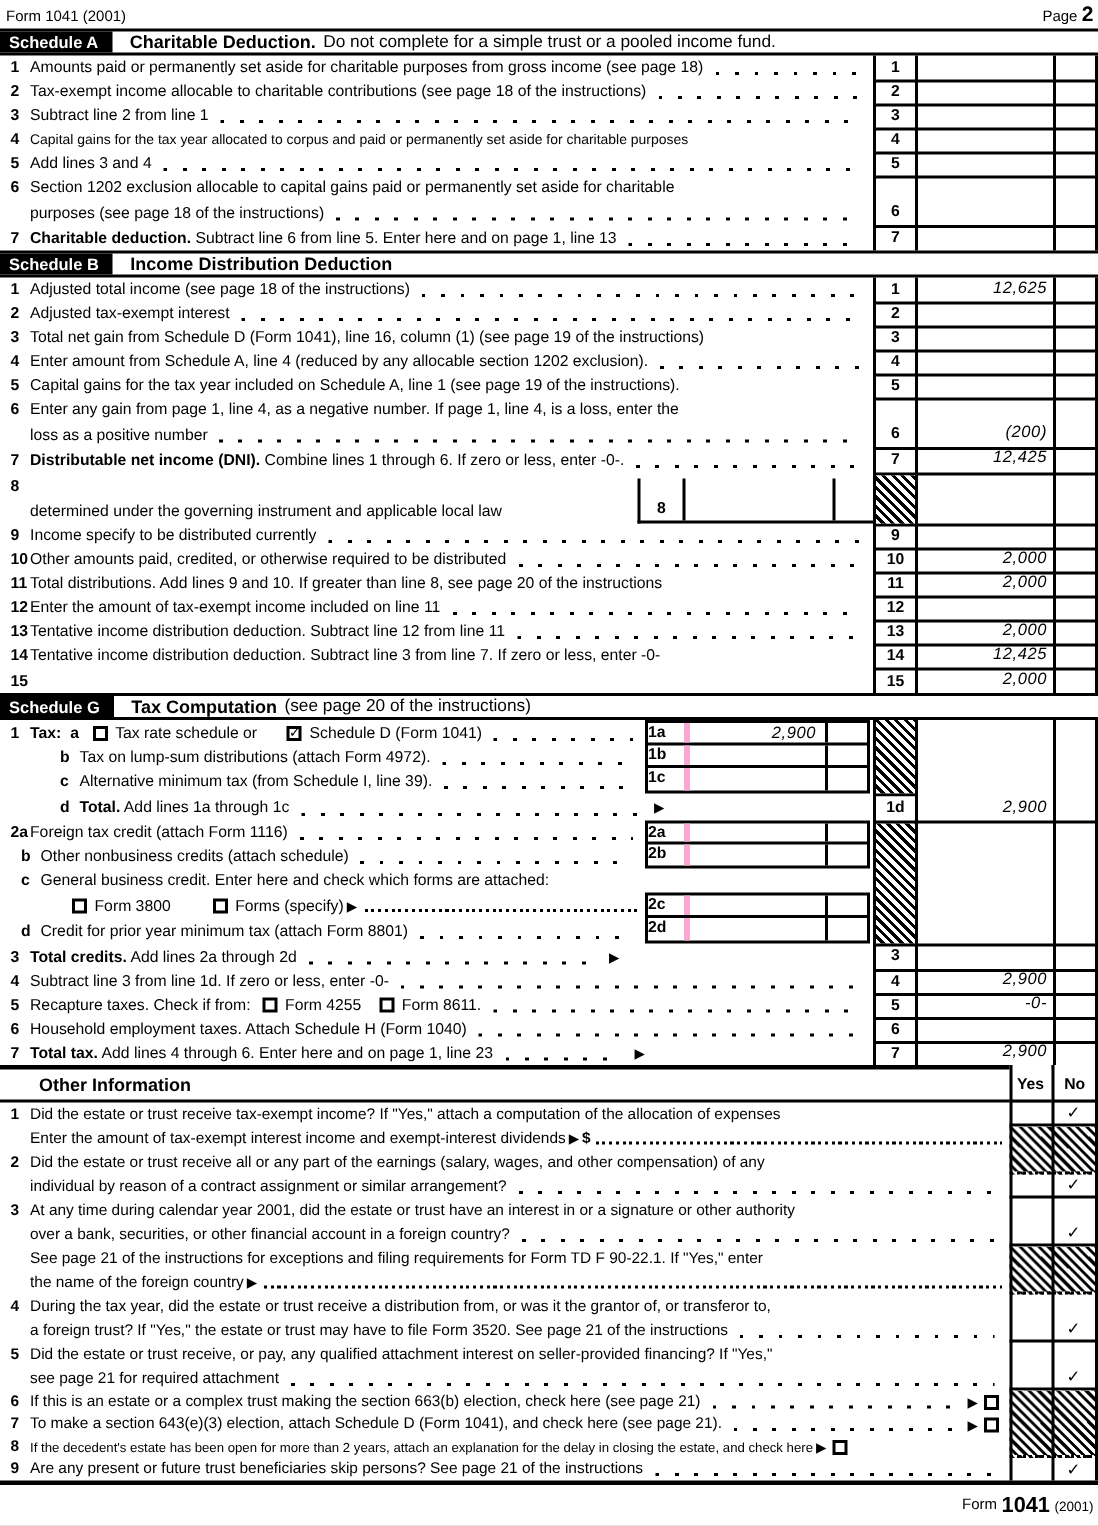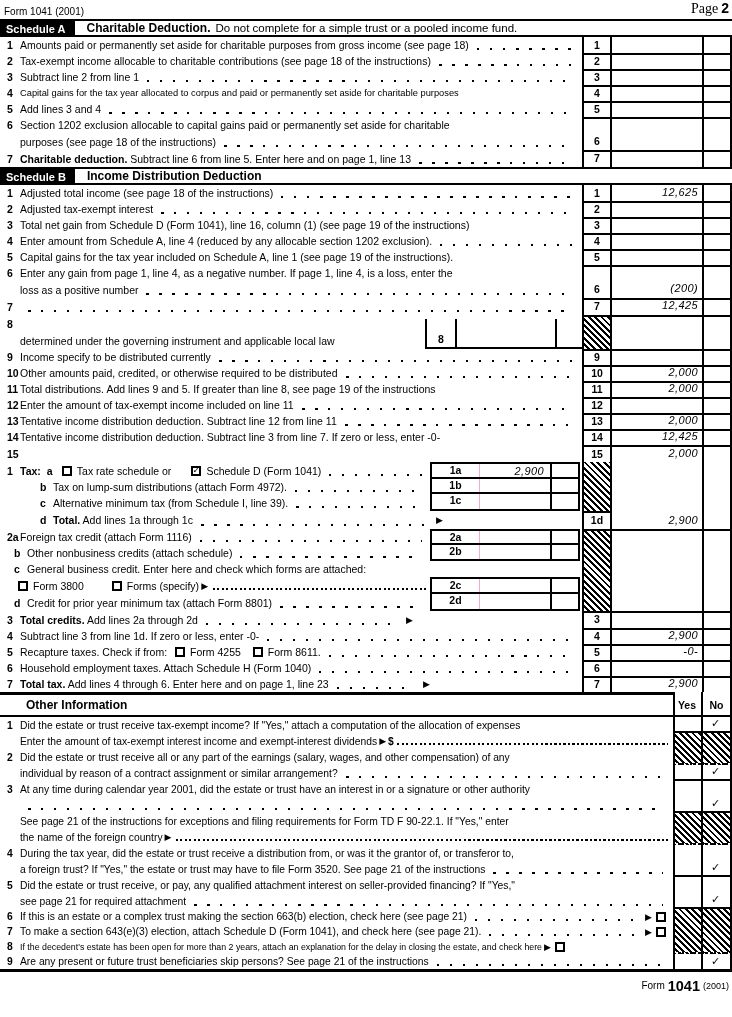--- a/index.html
+++ b/index.html
@@ -4,21 +4,21 @@
 <style>
   * { margin:0; padding:0; box-sizing:border-box; }
   body { background:#888; font-family:"Liberation Sans", sans-serif; color:#000; }
   .page { position:relative; width:732px; height:1017px; background:#fff; margin:0 auto;
           font-size:10.5px; overflow:hidden; }
 
   
   .hdr { height:19px; display:flex; justify-content:space-between; align-items:flex-end;
          padding:0 3px 2px 4px; }
   .hdr .fid { font-size:10px; }
-  .hdr .pgw { font-size:14px;font-family:Liberation Serif, serif; }
+  .hdr .pgw { font-size:10px; }
   .hdr .pgn { font-size:14px; font-weight:bold; }
 
   
   .band { height:18px; border-top:2px solid #000; border-bottom:2px solid #000;
           display:flex; align-items:stretch; }
   .band .tab { background:#000; color:#fff; font-weight:bold; font-size:11px;
                padding:1px 9px 0 6px; display:flex; align-items:center; }
   .band .ttl { font-weight:bold; font-size:12px; margin-left:12px; align-self:center; }
   .band .nte { font-size:11.5px; margin-left:5px; align-self:center; }
 
@@ -51,21 +51,21 @@
   .onb { position:absolute; left:2px; width:26px; height:15px; line-height:15px;
          text-align:center; font-weight:bold; }
   .ovv { position:absolute; left:30px; width:86px; height:14px; text-align:right; }
   .onh { position:absolute; left:2px; width:26px;
          background:repeating-linear-gradient(45deg,#fff 0 2.5px,#000 2.5px 4.5px); }
 
   
   .ibg { position:absolute; left:430px; width:150px; border:2px solid #000; background:#fff; }
   .ibr { display:flex; align-items:center; }
   .ibr.bb { border-bottom:2px solid #000; }
-  .ibn { width:48px; border-right:1px solid #f9a8d4; align-self:stretch; text-align:center;
+  .ibn { width:28px; border-right:4px solid #f9a8d4; align-self:stretch; 
          font-weight:bold; line-height:13px; flex:none; }
   .iba { flex:1; text-align:right; padding-right:6px; }
   .ibc { width:28px; border-left:2px solid #000; align-self:stretch; flex:none; }
 
   
   .b8 { position:absolute; left:425px; top:134px; width:157px; height:30px;
         border-left:2px solid #000; border-bottom:2px solid #000; display:flex; }
   .b8 .n8 { width:30px; border-right:2px solid #000; font-weight:bold; text-align:center;
             display:flex; align-items:flex-end; justify-content:center; padding-bottom:2px; }
   .b8 .a8 { flex:1; border-right:2px solid #000; }
@@ -208,20 +208,21 @@
         <span class="txt">Enter any gain from page 1, line 4, as a negative number. If page 1, line 4, is a loss, enter the</span>
       </div>
       <div class="row" style="height:17px">
         <span class="ln"></span>
         <span class="txt">loss as a positive number</span>
         <span class="ldr"></span>
       </div>
     </div>
     <div class="row" style="height:17px">
       <span class="ln">7</span>
+      <span class="txt"><b>Distributable net income (DNI).</b> <span>Combine lines 1 through 6. If zero or less, enter -0-.</span></span>
       <span class="ldr"></span>
     </div>
     <div style="height:34px">
       <div class="row" style="height:17px;width:425px">
         <span class="ln">8</span>
       </div>
       <div class="row" style="height:17px;width:425px">
         <span class="ln"></span>
         <span class="txt">determined under the governing instrument and applicable local law</span>
       </div>
@@ -231,21 +232,21 @@
       <span class="txt">Income specify to be distributed currently</span>
       <span class="ldr"></span>
     </div>
     <div class="row" style="height:16px">
       <span class="ln">10</span>
       <span class="txt">Other amounts paid, credited, or otherwise required to be distributed</span>
       <span class="ldr"></span>
     </div>
     <div class="row" style="height:16px">
       <span class="ln">11</span>
-      <span class="txt">Total distributions. Add lines 9 and 5. If greater than line 8, see page 19 of the instructions</span>
+      <span class="txt">Total distributions. Add lines 9 and 10. If greater than line 8, see page 20 of the instructions</span>
     </div>
     <div class="row" style="height:16px">
       <span class="ln">12</span>
       <span class="txt">Enter the amount of tax-exempt income included on line 11</span>
       <span class="ldr"></span>
     </div>
     <div class="row" style="height:16px">
       <span class="ln">13</span>
       <span class="txt">Tentative income distribution deduction. Subtract line 12 from line 11</span>
       <span class="ldr"></span>
@@ -302,20 +303,25 @@
       <div class="ovv v" style="top:229px">2,000</div>
       <div class="ovv v" style="top:245px">12,425</div>
       <div class="ovv v" style="top:262px">2,000</div>
       <i class="vl" style="left:0"></i>
       <i class="vl" style="left:28px"></i>
       <i class="vl" style="left:120px"></i>
       <i class="vl" style="left:148px"></i>
     </div>
   </div>
 
+  <div class="band">
+    <span class="tab">Schedule G</span>
+    <span class="ttl">Tax Computation</span>
+    <span class="nte">(see page 20 of the instructions)</span>
+  </div>
   <div class="sec g" style="height:230px">
     <div class="row w430" style="height:17px">
       <span class="ln">1</span>
       <b class="txt">Tax:</b>
       <span class="lt" style="margin-left:6px">a</span>
       <span class="cb"></span>
       <span class="txt">Tax rate schedule or</span>
       <span class="cb" style="margin-left:20px">
           <span>✓</span>
         </span>
@@ -346,21 +352,21 @@
     <div class="row w430" style="height:16px;padding-left:14px">
       <span class="lt">b</span>
       <span class="txt">Other nonbusiness credits (attach schedule)</span>
       <span class="ldr"></span>
     </div>
     <div style="height:33px">
       <div class="row w430" style="height:16px;padding-left:14px">
         <span class="lt">c</span>
         <span class="txt">General business credit. Enter here and check which forms are attached:</span>
       </div>
-      <div class="row w430" style="height:17px;padding-left:16px">
+      <div class="row w430" style="height:17px;padding-left:46px">
         <span class="cb"></span>
         <span class="txt">Form 3800</span>
         <span class="cb" style="margin-left:28px"></span>
         <span class="txt">Forms (specify)</span>
         <span class="ar">▶</span>
         <span class="l2"></span>
       </div>
     </div>
     <div class="row w430" style="height:17px;padding-left:14px">
       <span class="lt">d</span>
@@ -492,20 +498,21 @@
       <span class="ln"></span>
       <span class="txt">individual by reason of a contract assignment or similar arrangement?</span>
       <span class="ldr"></span>
     </div>
     <div class="oil">
       <span class="ln">3</span>
       <span class="txt">At any time during calendar year 2001, did the estate or trust have an interest in or a signature or other authority</span>
     </div>
     <div class="oil">
       <span class="ln"></span>
+      <span class="txt">over a bank, securities, or other financial account in a foreign country?</span>
       <span class="ldr"></span>
     </div>
     <div class="oil">
       <span class="ln"></span>
       <span class="txt">See page 21 of the instructions for exceptions and filing requirements for Form TD F 90-22.1. If "Yes," enter</span>
     </div>
     <div class="oil">
       <span class="ln"></span>
       <span class="txt">the name of the foreign country</span>
       <span class="ar">▶</span>

